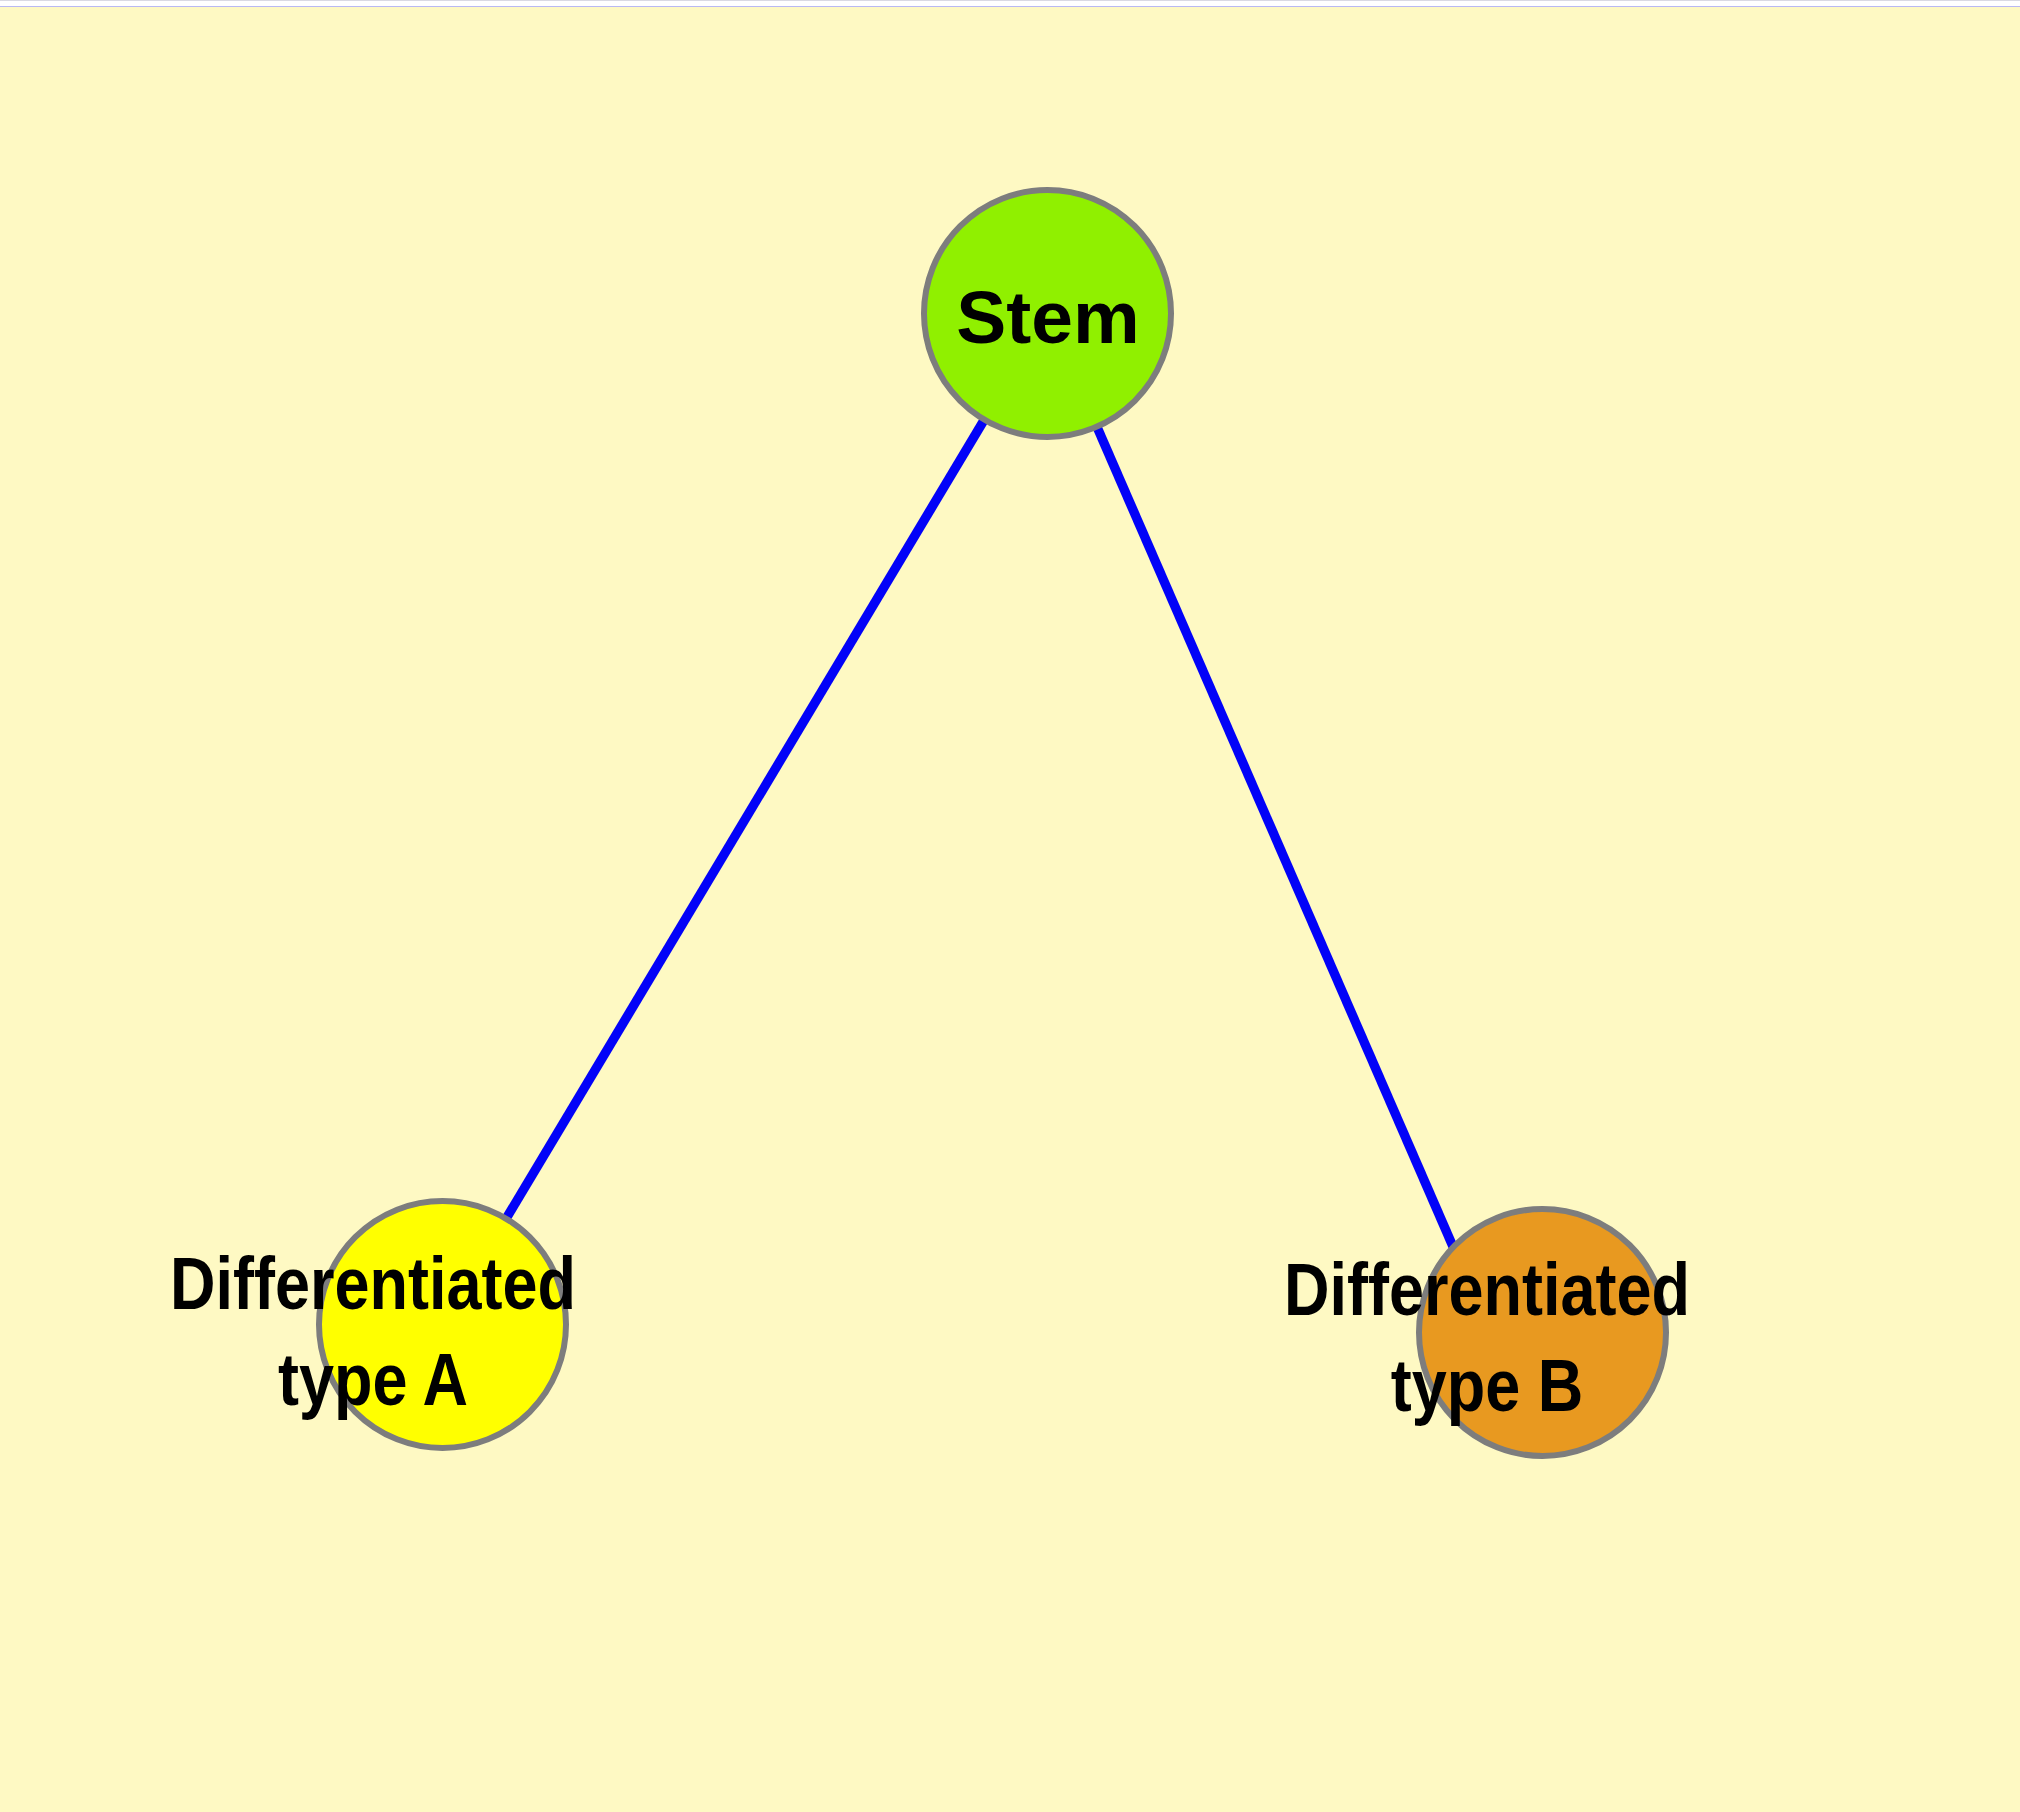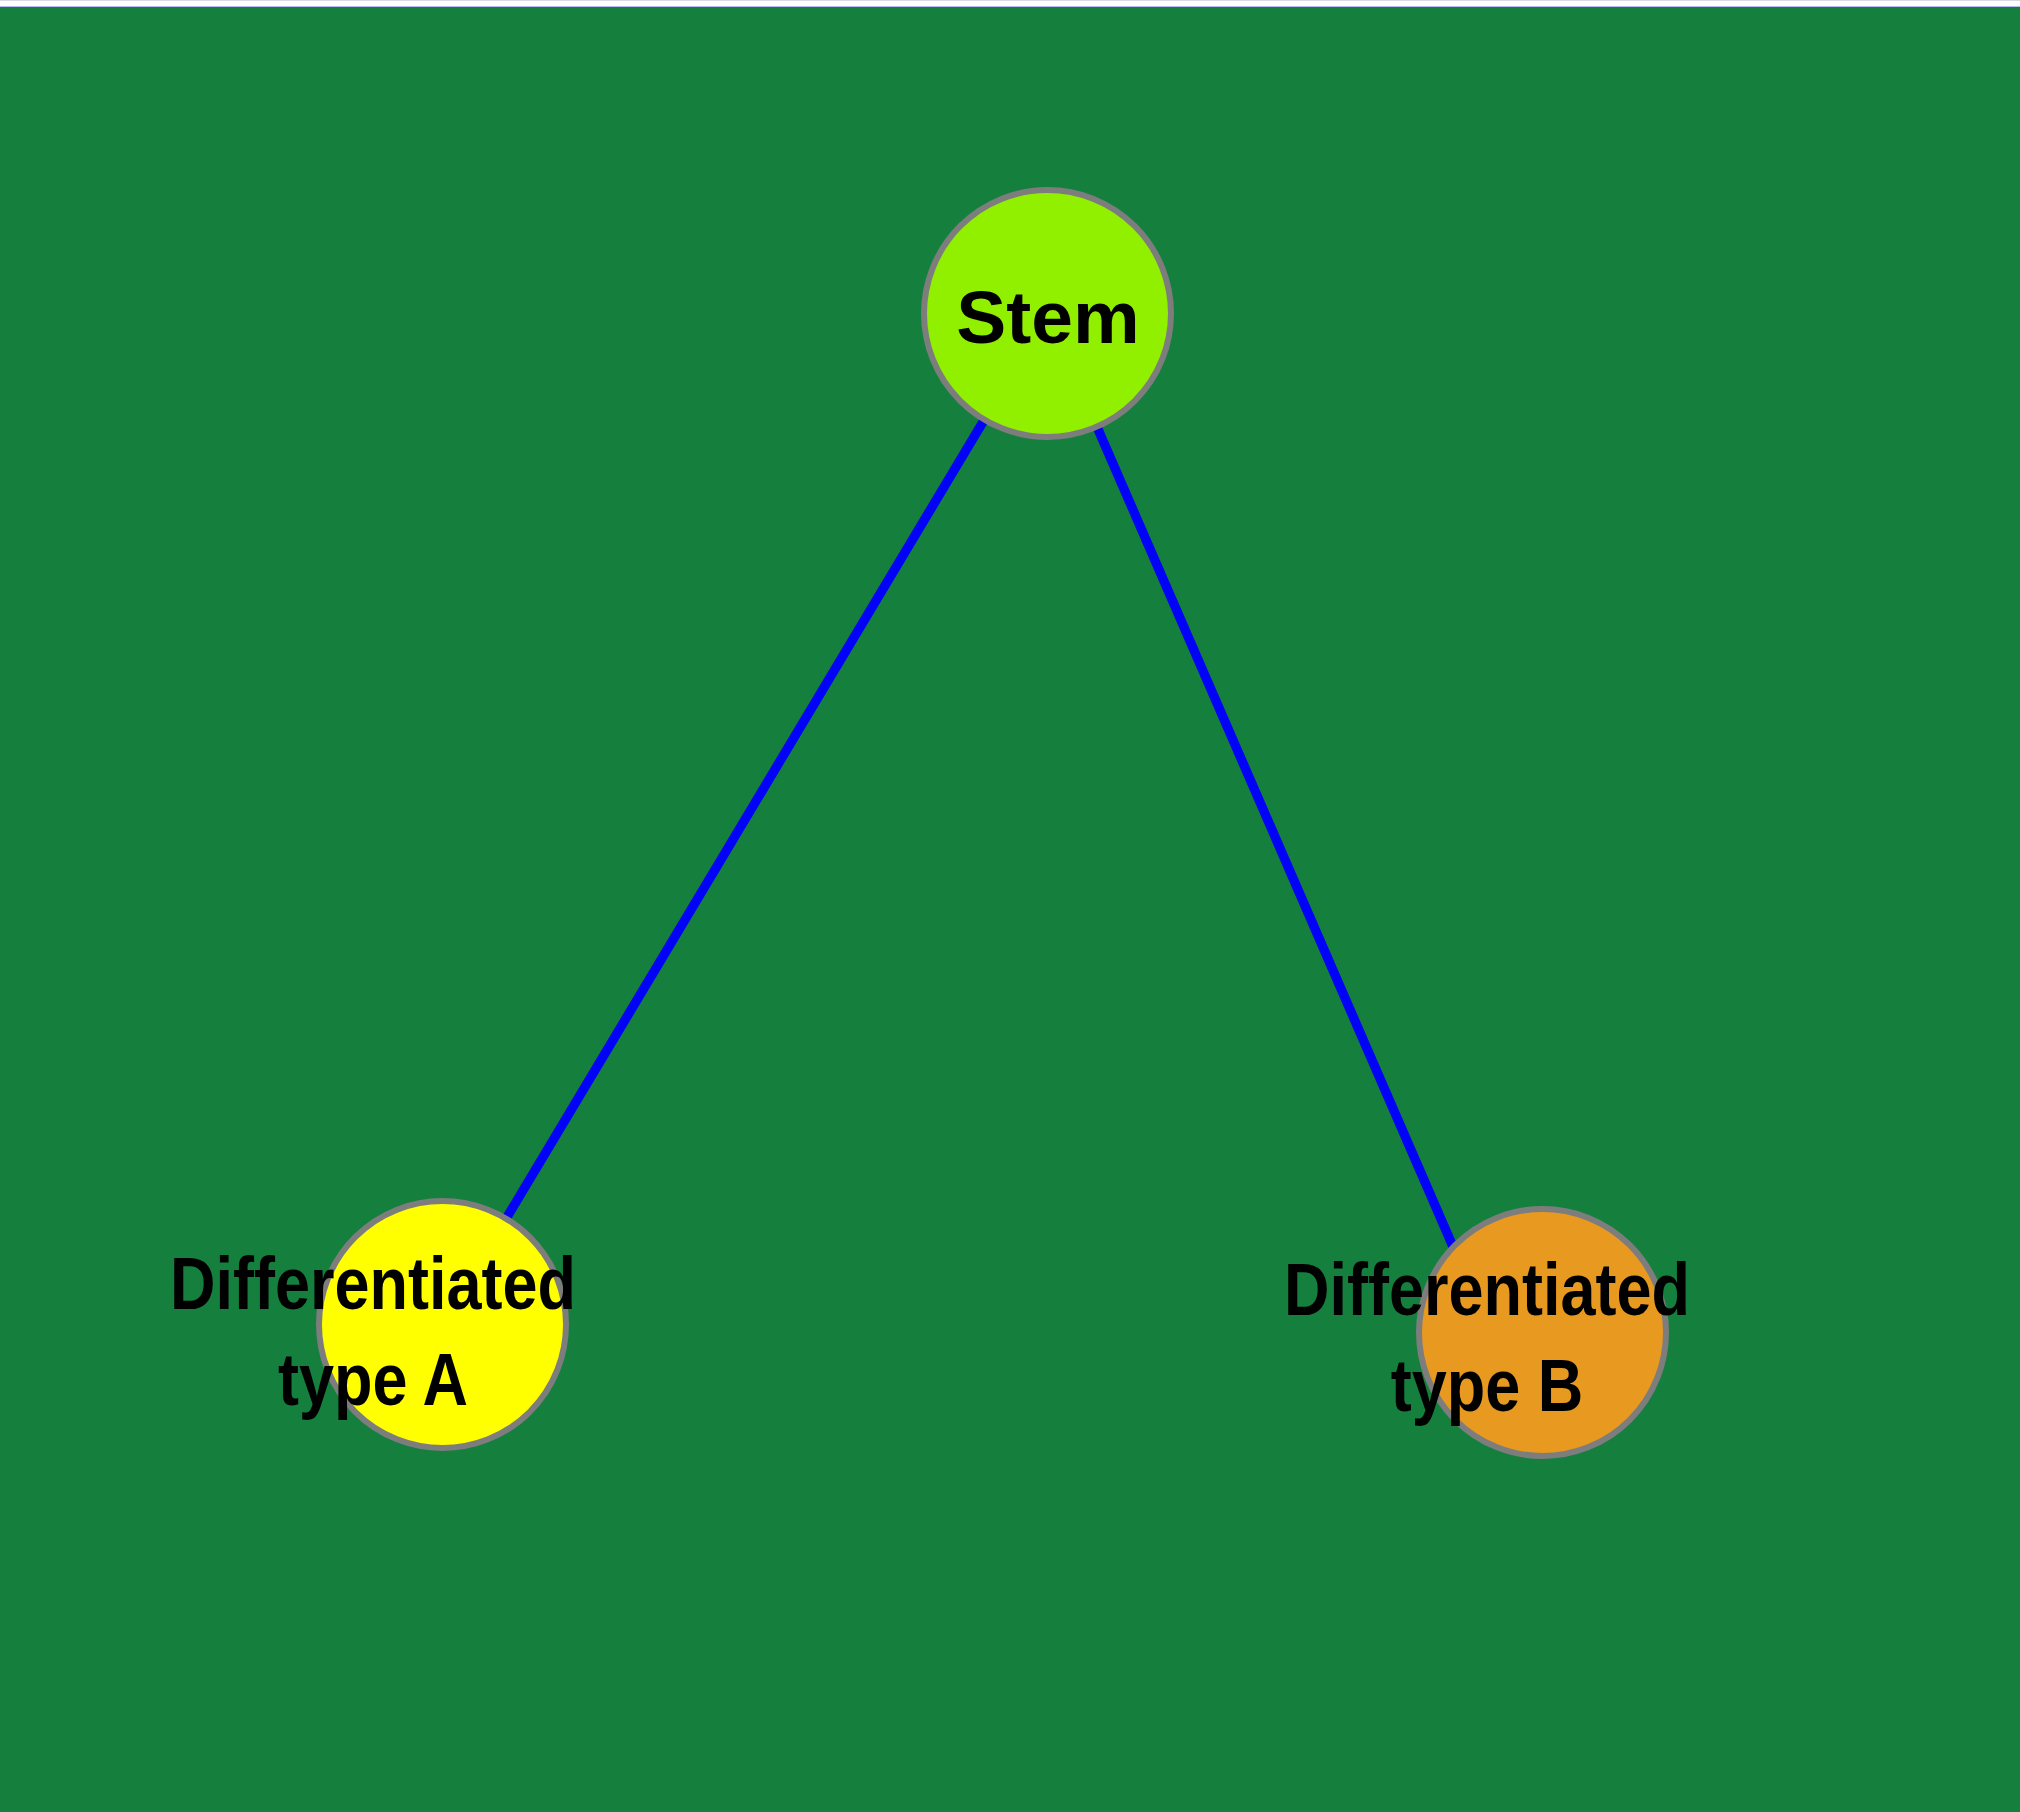--- a/index.html
+++ b/index.html
@@ -57,21 +57,21 @@
     line-height: 96px;
     transform: translate(-50%, -50%) scaleX(0.84);
   }
   .label-stem   { left: 1048px; top: 317px;  }
   .label-type-a { left: 373px;  top: 1331px; }
   .label-type-b { left: 1487px; top: 1337px; }
 </style>
 </head>
 <body style="background: rgb(200, 200, 250);">
 
-<div class="canvas" style="background: #15803d;">
+<div class="canvas" style="background: #fef9c3;">
 
   <div class="top-strip"></div>
 
   <svg class="edges-layer" width="2021" height="1812" viewBox="0 0 2384 2138">
     <line x1="1236" y1="370" x2="522" y2="1563" stroke-width="11" stroke="#0202F8"></line>
     <line x1="1236" y1="370" x2="1758" y2="1572" stroke-width="11" stroke="#0202F8"></line>
   </svg>
 
   <div class="node node-stem" style="background: rgb(144, 240, 0); border-color: rgb(125, 125, 125);"></div>
   <div class="node node-type-a" style="background: rgb(255, 255, 0); border-color: rgb(125, 125, 125);"></div>

